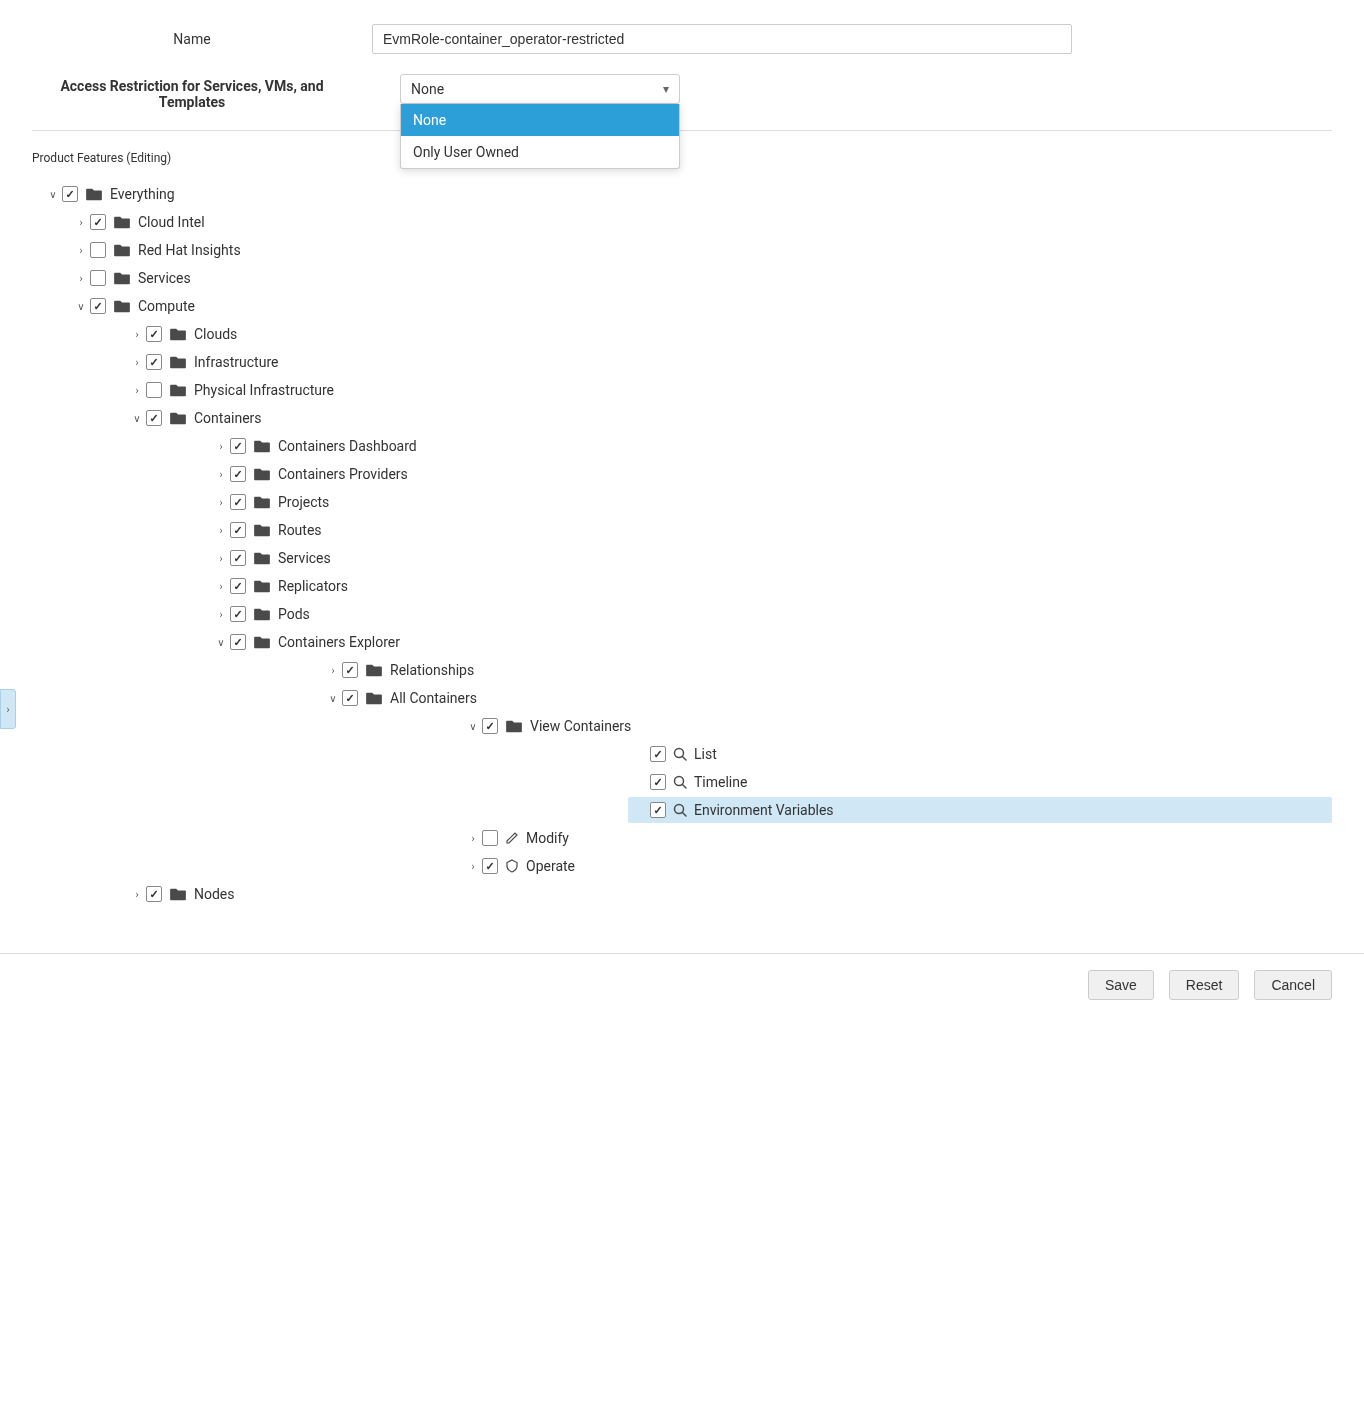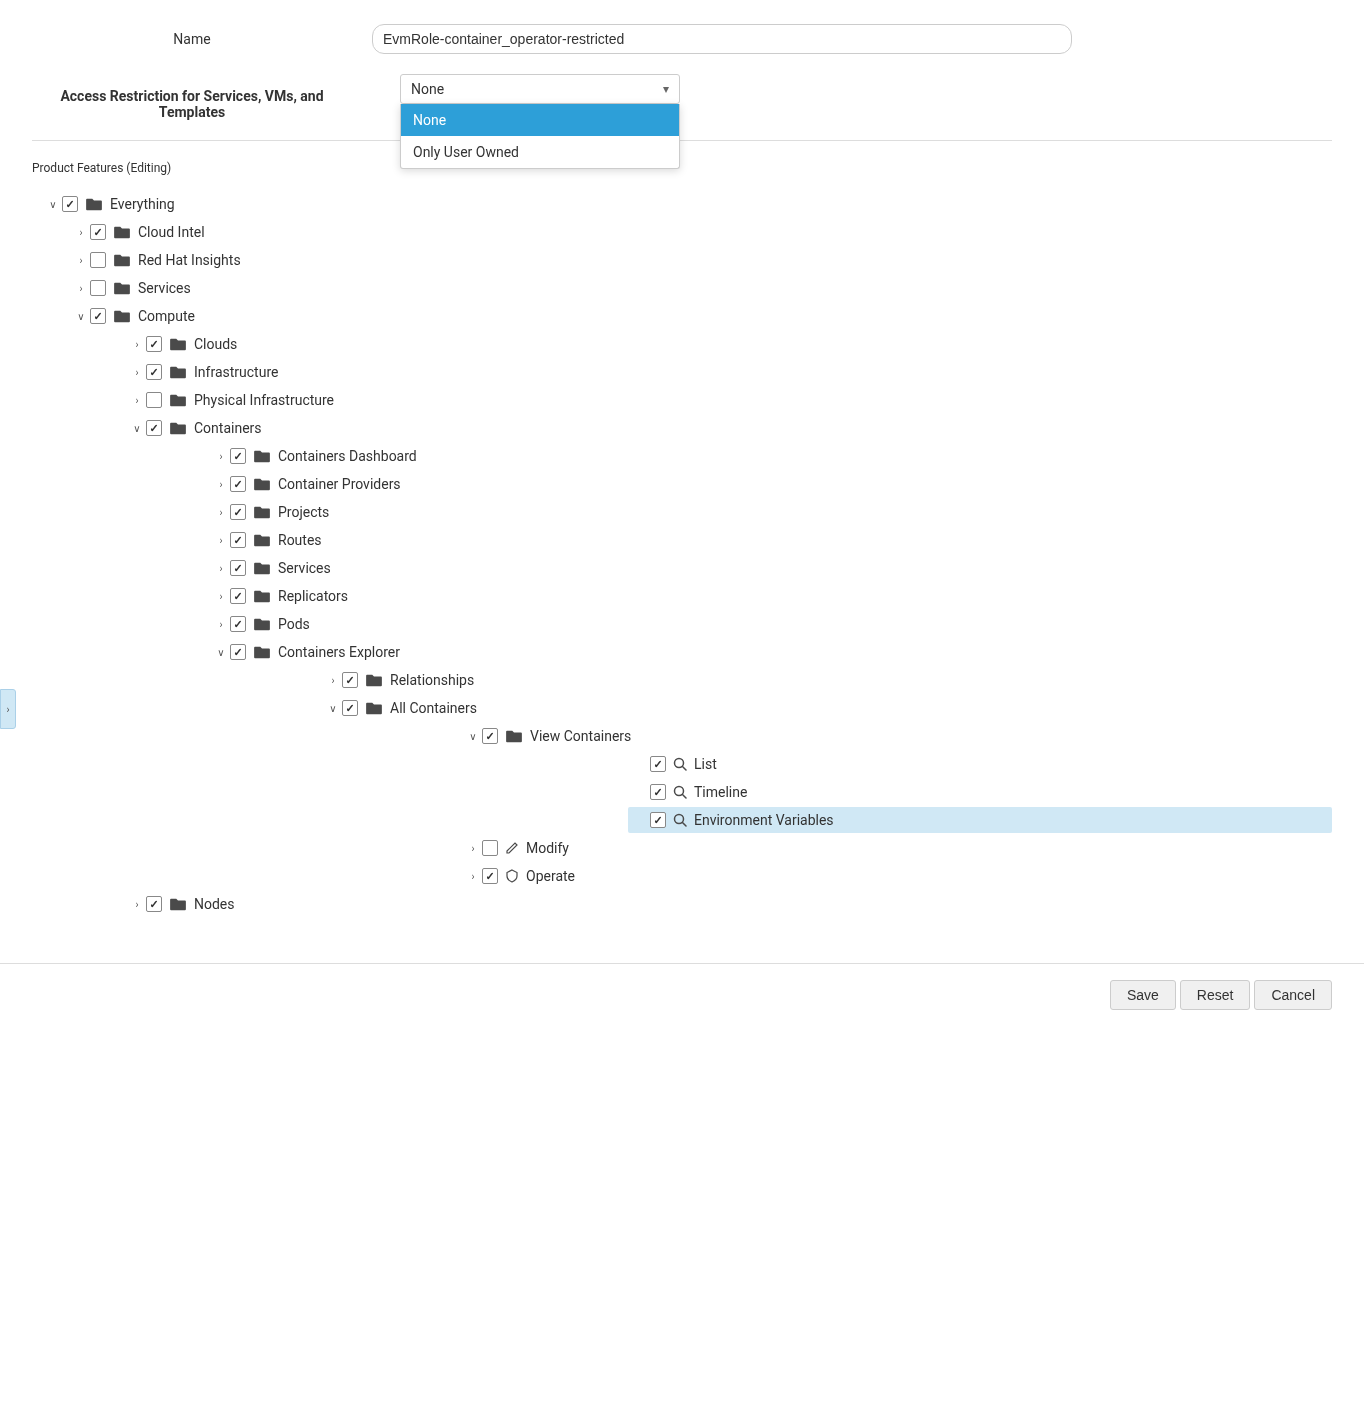--- a/index.html
+++ b/index.html
@@ -44,21 +44,21 @@
     }
 
     .form-label.bold {
       font-weight: bold;
     }
 
     .form-input {
       flex: 1;
       max-width: 700px;
       border: 1px solid #ccc;
-      border-radius: 12px;
+      border-radius: 2px;
       padding: 6px 10px;
       font-size: 14px;
       color: #333;
       background: #fff;
     }
 
     .dropdown-wrapper {
       position: relative;
       width: 280px;
       margin-left: 28px;
@@ -265,21 +265,21 @@
       justify-content: center;
       cursor: pointer;
       font-size: 10px;
       color: #555;
       border-radius: 0 3px 3px 0;
     }
 
     .footer-buttons {
       display: flex;
       justify-content: flex-end;
-      gap: 4px;
+      gap: 15px;
       padding: 16px 32px;
       border-top: 1px solid #ddd;
       margin-top: 20px;
     }
 
     .btn {
       padding: 6px 16px;
       border-radius: 3px;
       font-size: 14px;
       cursor: pointer;
@@ -306,21 +306,21 @@
 
 
   <div class="form-section">
 
     <div class="form-row">
       <label class="form-label">Name</label>
       <input class="form-input" type="text" value="EvmRole-container_operator-restricted" style="">
     </div>
 
     <div class="form-row" style="align-items: flex-start;">
-      <label class="form-label bold" style="margin-top: 14px;">Access Restriction for Services, VMs, and Templates</label>
+      <label class="form-label bold" style="margin-top: 4px;">Access Restriction for Services, VMs, and Templates</label>
       <div class="dropdown-wrapper">
         <div class="dropdown-trigger">
           <span>None</span>
           <span class="chevron">▾</span>
         </div>
         <div class="dropdown-menu">
           <div class="dropdown-item selected">None</div>
           <div class="dropdown-item">Only User Owned</div>
         </div>
       </div>
@@ -462,21 +462,21 @@
 
           <div class="tree-node indent-3">
             <div class="tree-row">
               <div class="tree-toggle">›</div>
               <div class="tree-checkbox checked"></div>
               <div class="folder-icon">
                 <svg class="folder-svg" viewBox="0 0 20 16" fill="none">
                     <path d="M1 3C1 2.4 1.4 2 2 2H8L10 4H18C18.6 4 19 4.4 19 5V14C19 14.6 18.6 15 18 15H2C1.4 15 1 14.6 1 14V3Z" fill="#4a4a4a"></path>
                   </svg>
               </div>
-              <span class="tree-label">Container Providers</span>
+              <span class="tree-label">Containers Providers</span>
             </div>
           </div>
 
           <div class="tree-node indent-3">
             <div class="tree-row">
               <div class="tree-toggle">›</div>
               <div class="tree-checkbox checked"></div>
               <div class="folder-icon">
                 <svg class="folder-svg" viewBox="0 0 20 16" fill="none">
                     <path d="M1 3C1 2.4 1.4 2 2 2H8L10 4H18C18.6 4 19 4.4 19 5V14C19 14.6 18.6 15 18 15H2C1.4 15 1 14.6 1 14V3Z" fill="#4a4a4a"></path>

